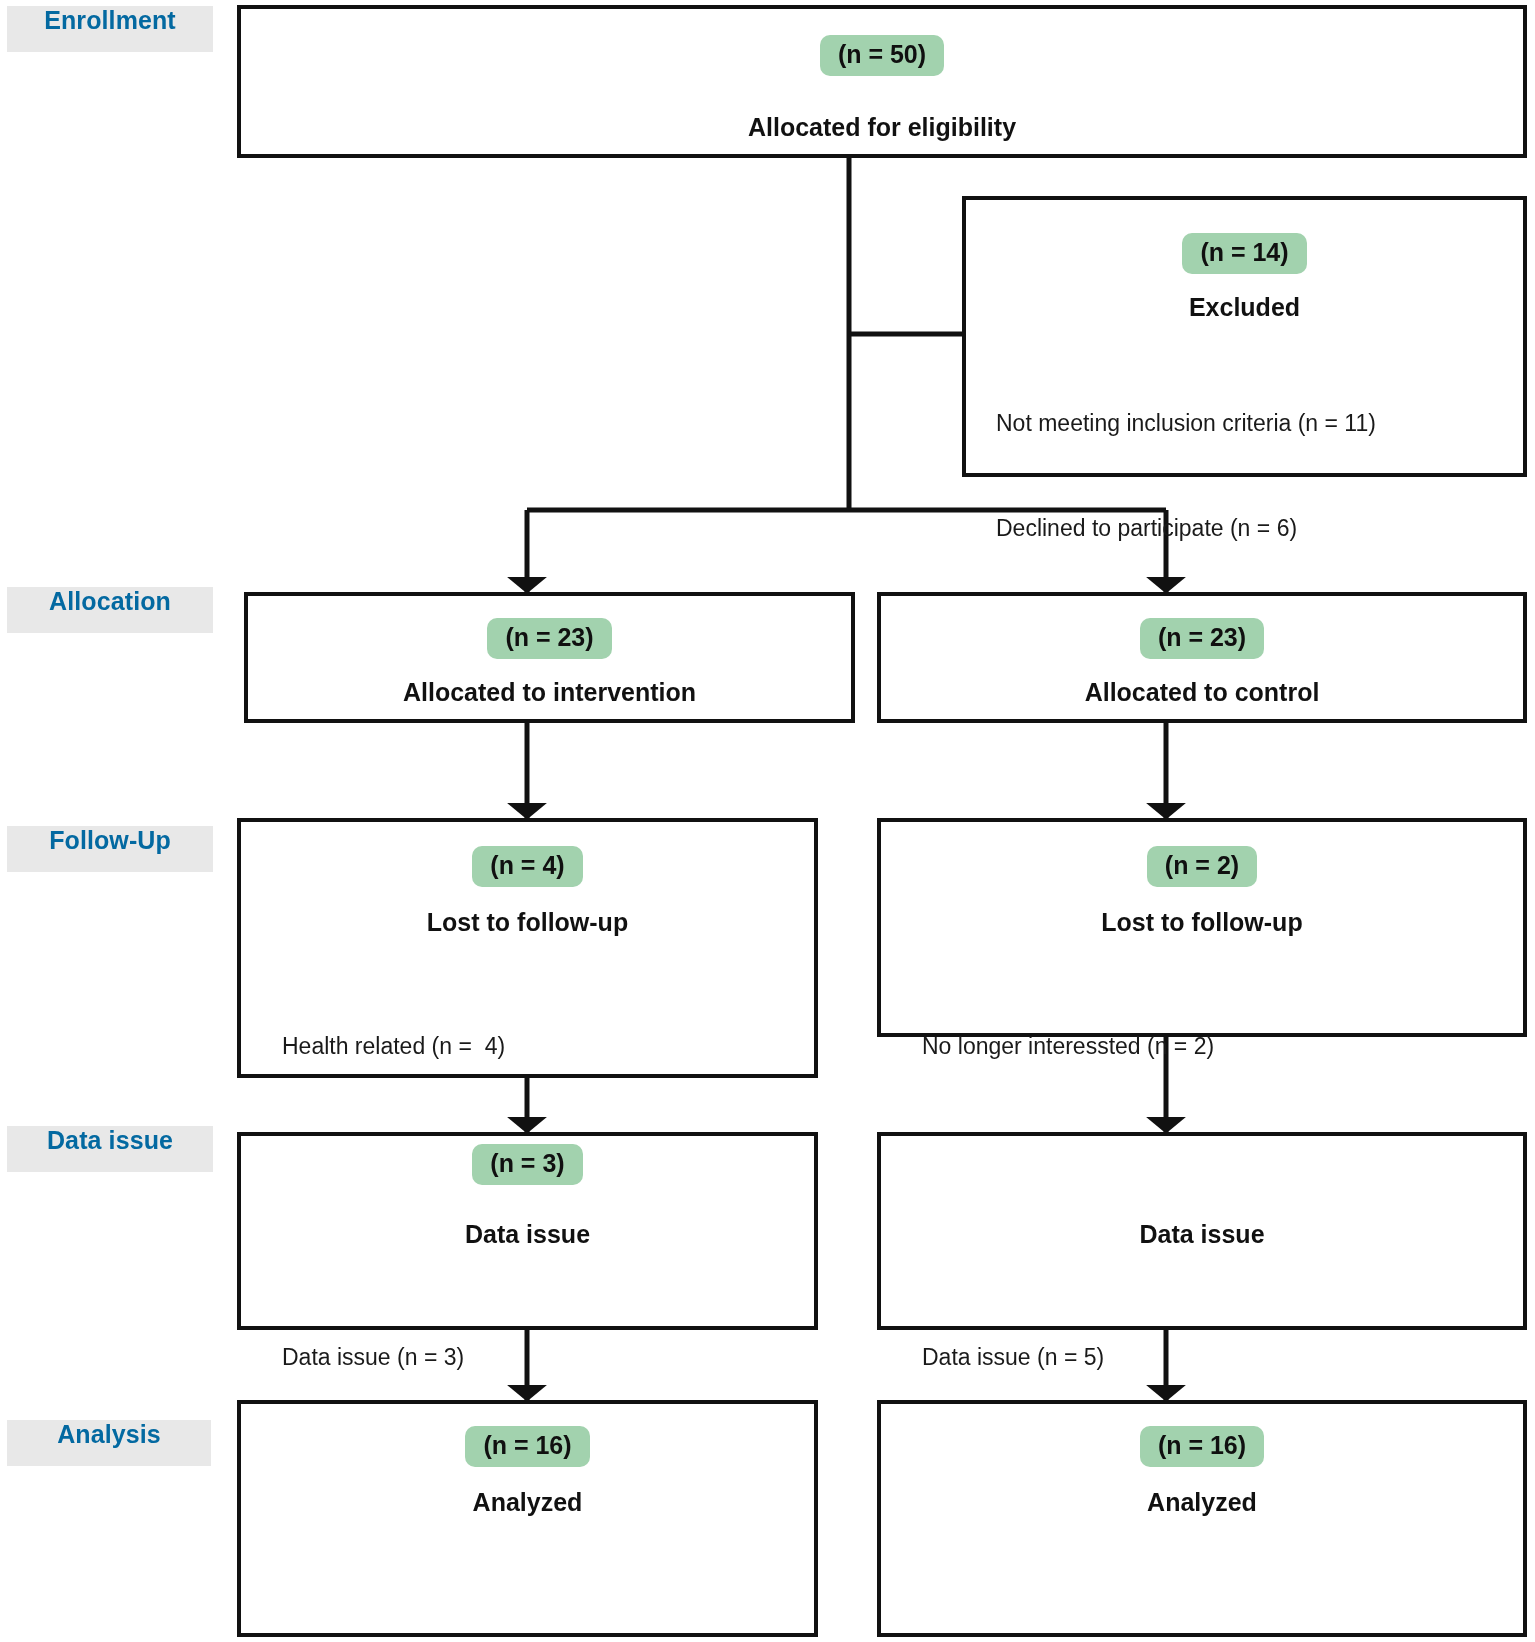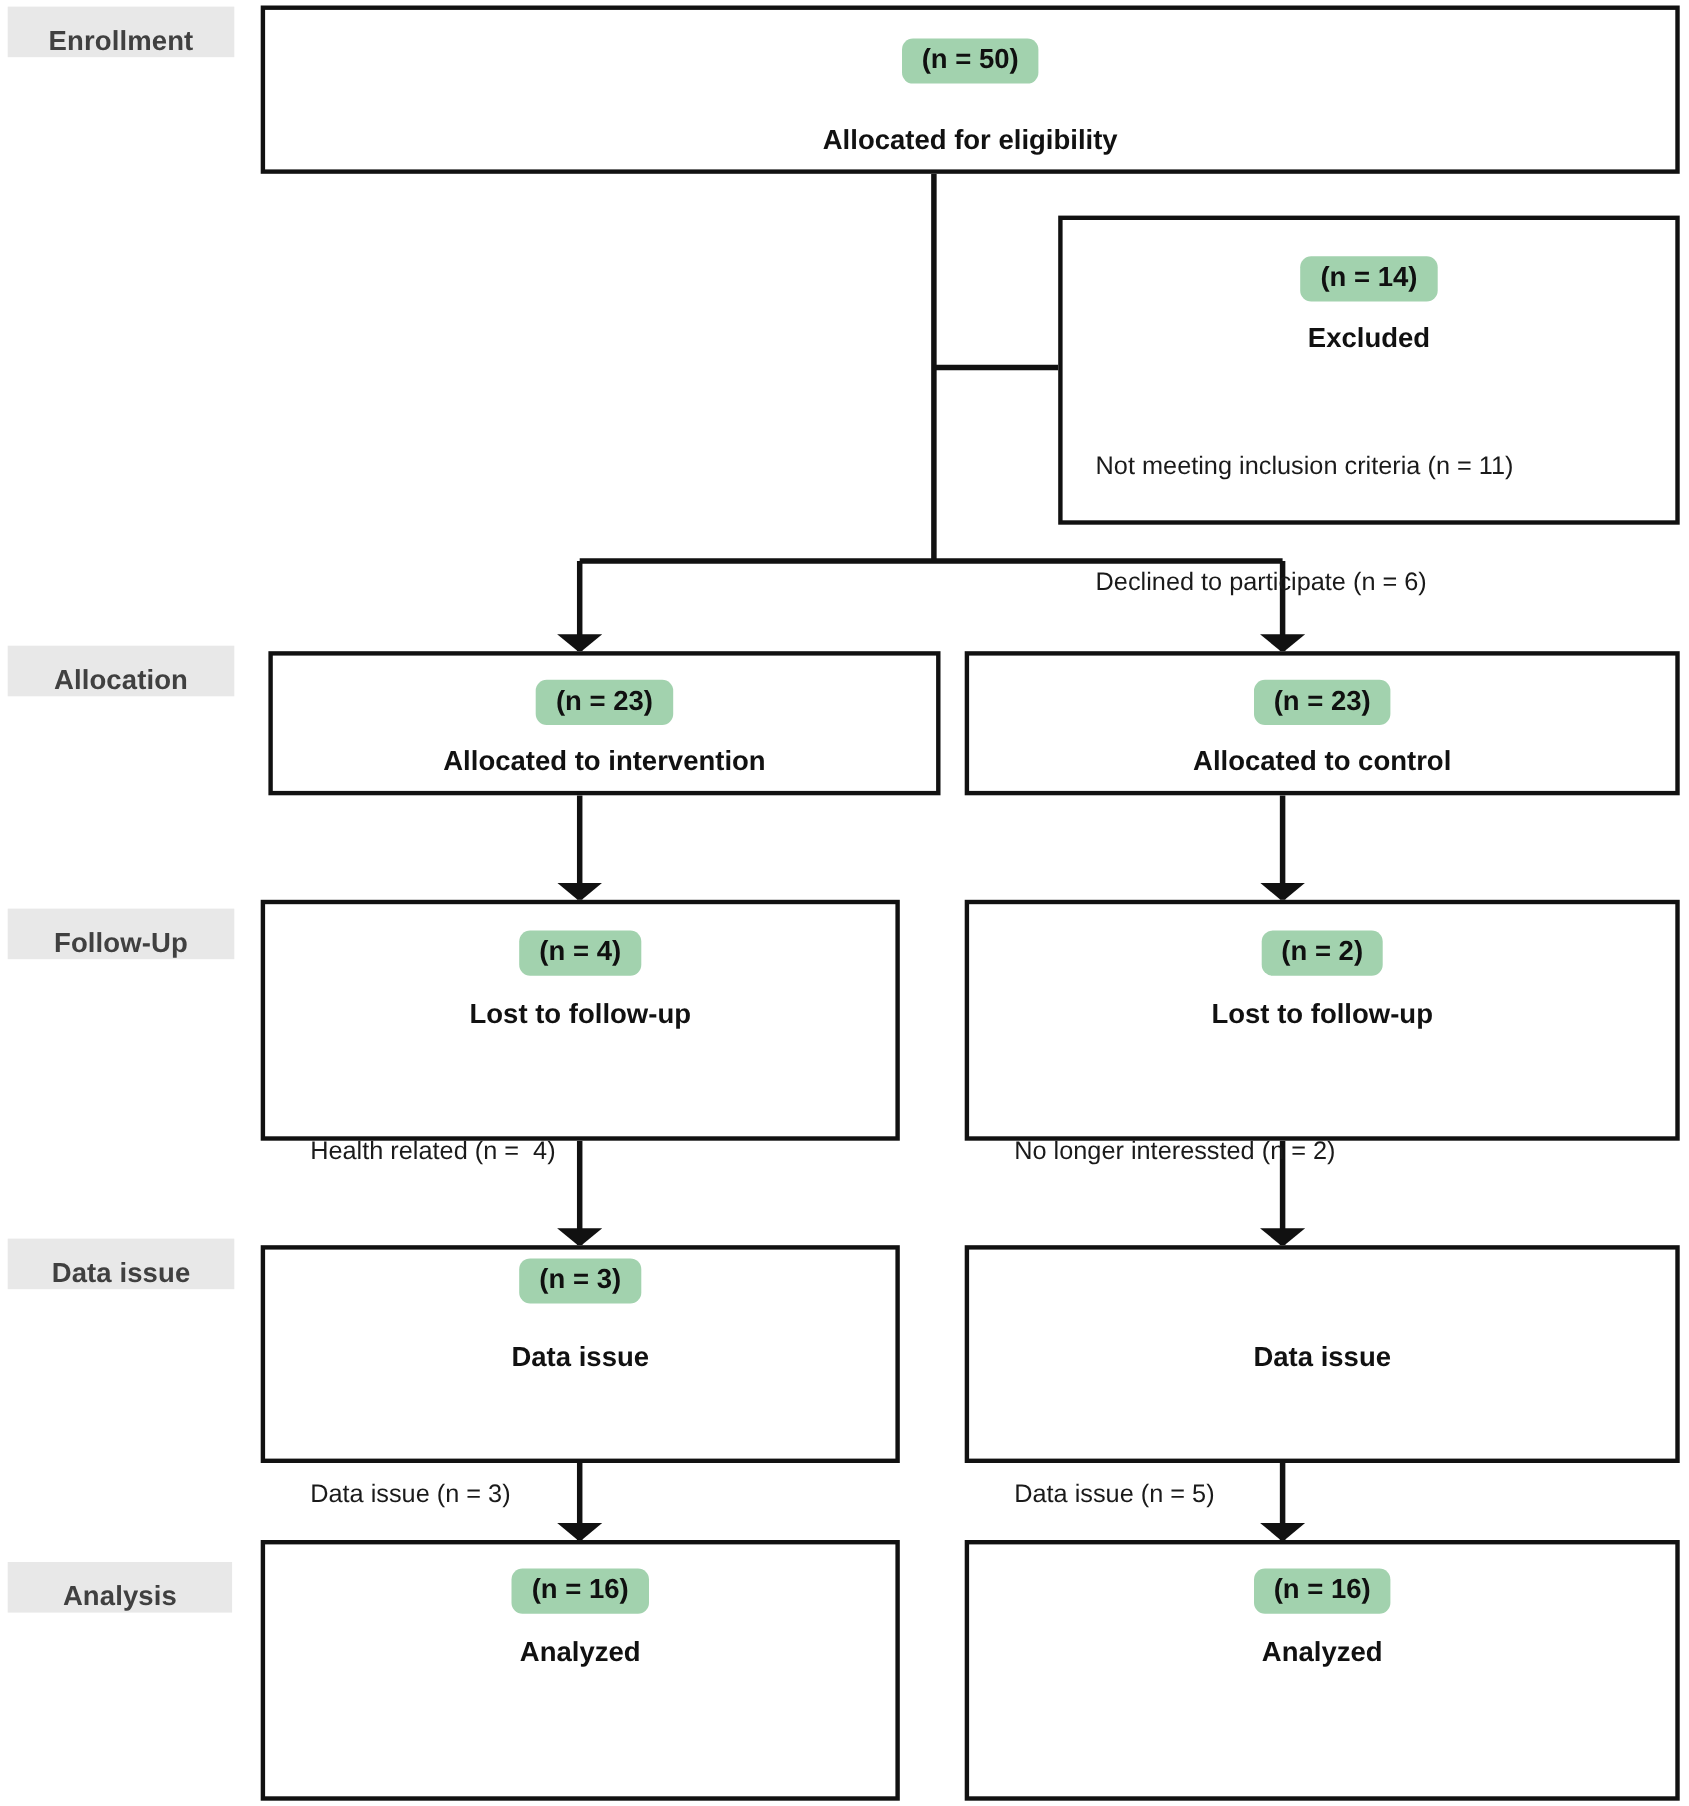--- a/index.html
+++ b/index.html
@@ -24,26 +24,26 @@
     left: 0; top: 0;
     width: 1535px;
     height: 1642px;
     pointer-events: none;
   }
   
   .stage-label {
     position: absolute;
     background: #e8e8e8;
     display: flex;
-    align-items: flex-end;
+    align-items: flex-start;
     justify-content: center;
     font-weight: bold;
     font-size: 25px;
     letter-spacing: .1px;
-    color: #404040;
+    color: #0369a1;
     box-sizing: border-box;
   }
   
   .flow-box {
     position: absolute;
     border: 4px solid #111111;
     background: #ffffff;
     box-sizing: border-box;
   }
   .badge {
@@ -159,21 +159,21 @@
     <div class="box-title" style="top:82px;">Allocated to intervention</div>
   </div>
 
   <div class="flow-box" style="left:877px; top:592px; width:650px; height:131px;">
     <div class="badge-row" style="top:22px;">
       <span class="badge">(n = 23)</span>
     </div>
     <div class="box-title" style="top:82px;">Allocated to control</div>
   </div>
 
-  <div class="flow-box" style="left:237px; top:818px; width:581px; height:219px;">
+  <div class="flow-box" style="left:237px; top:818px; width:581px; height:260px;">
     <div class="badge-row" style="top:24px;">
       <span class="badge">(n = 4)</span>
     </div>
     <div class="box-title" style="top:86px;">Lost to follow-up</div>
     <div class="box-lines" style="left:41px; top:137px; right:10px;">
       <div>Health related (n =  4)</div>
     </div>
   </div>
 
   <div class="flow-box" style="left:877px; top:818px; width:650px; height:219px;">

